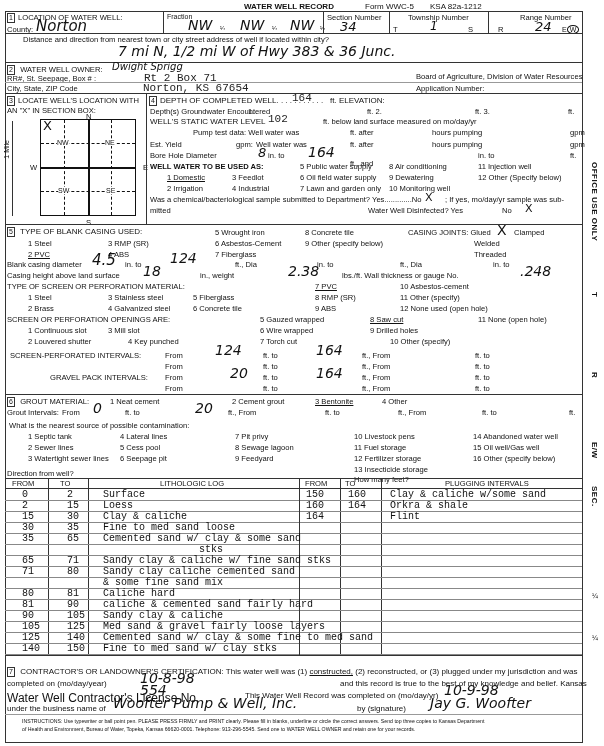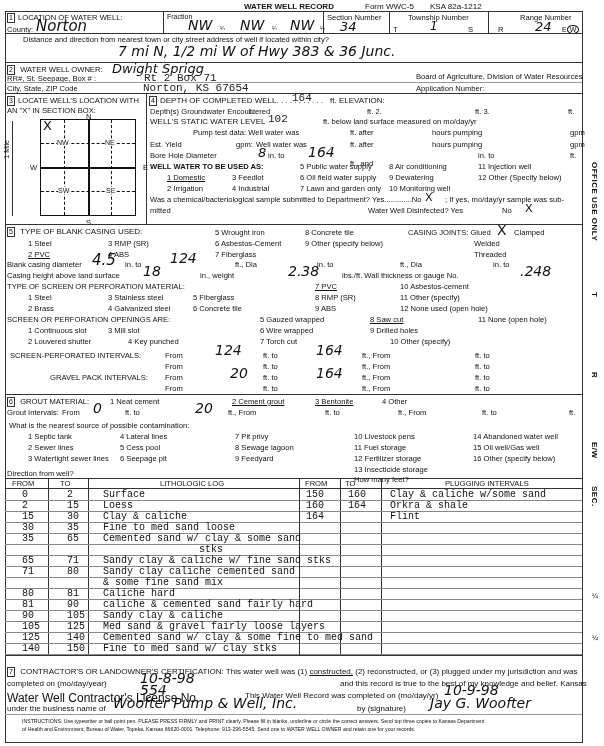--- a/index.html
+++ b/index.html
@@ -50,21 +50,21 @@
 <div class="abs" style="left:520px;top:13px;">Range Number</div>
 <div class="abs" style="left:498px;top:25px;">R</div>
 <div class="abs hw" style="left:535px;top:19px;font-size:13px;">24</div>
 <div class="abs" style="left:562px;top:25px;font-size:7px;">E<span style="display:inline-block;border:1px solid #111;border-radius:50%;padding:0 2px;">W</span></div>
 <div class="hl" style="left:5px;top:33px;width:577px;"></div>
 <div class="abs" style="left:8px;top:35px;padding-left:15px;">Distance and direction from nearest town or city street address of well if located within city?</div>
 <div class="abs hw" style="left:118px;top:43px;font-size:14px;">7 mi N, 1/2 mi W of Hwy 383 &amp; 36 Junc.</div>
 <div class="hl" style="left:5px;top:62px;width:577px;"></div>
 
 <div class="abs" style="left:7px;top:65px;"><span class="num">2</span> <span>WATER WELL OWNER:</span></div>
-<div class="abs hw" style="left:112px;top:61px;font-size:13px;">Dwight Sprigg</div>
+<div class="abs hw" style="left:112px;top:61px;font-size:10px;">Dwight Sprigg</div>
 <div class="abs" style="left:7px;top:74px;">RR#, St. Seepage, Box # :</div>
 <div class="abs tw" style="left:144px;top:72px;font-size:11px;">Rt 2  Box 71</div>
 <div class="abs" style="left:416px;top:72px;">Board of Agriculture, Division of Water Resources</div>
 <div class="hl thin" style="left:5px;top:82px;width:577px;"></div>
 <div class="abs" style="left:7px;top:84px;">City, State, ZIP Code</div>
 <div class="abs tw" style="left:143px;top:82px;font-size:11px;">Norton, KS  67654</div>
 <div class="abs" style="left:416px;top:84px;">Application Number:</div>
 <div class="hl" style="left:5px;top:93px;width:577px;"></div>
 
 <div class="abs" style="left:7px;top:96px;line-height:9px;white-space:normal;width:140px;"><span class="num">3</span><span>LOCATE WELL'S LOCATION WITH AN "X" IN SECTION BOX:</span></div>
@@ -213,21 +213,21 @@
 <div class="abs" style="left:362px;top:373px;">ft., From</div>
 <div class="abs" style="left:475px;top:373px;">ft. to</div>
 <div class="abs" style="left:165px;top:384px;">From</div>
 <div class="abs" style="left:263px;top:384px;">ft. to</div>
 <div class="abs" style="left:362px;top:384px;">ft., From</div>
 <div class="abs" style="left:475px;top:384px;">ft. to</div>
 <div class="hl" style="left:5px;top:394px;width:577px;"></div>
 
 <div class="abs" style="left:7px;top:397px;"><span class="num">6</span> <span>GROUT MATERIAL:</span></div>
 <div class="abs" style="left:110px;top:397px;">1 Neat cement</div>
-<div class="abs" style="left:232px;top:397px;text-decoration:underline;">2 Cement grout</div>
+<div class="abs" style="left:232px;top:397px;">2 Cement grout</div>
 <div class="abs ul" style="left:315px;top:397px;">3 Bentonite</div>
 <div class="abs" style="left:382px;top:397px;">4 Other</div>
 <div class="abs" style="left:7px;top:408px;">Grout Intervals:</div>
 <div class="abs" style="left:62px;top:408px;">From</div>
 <div class="abs hw" style="left:93px;top:400px;font-size:14px;">0</div>
 <div class="abs" style="left:125px;top:408px;">ft. to</div>
 <div class="abs hw" style="left:195px;top:400px;font-size:14px;">20</div>
 <div class="abs" style="left:228px;top:408px;">ft., From</div>
 <div class="abs" style="left:325px;top:408px;">ft. to</div>
 <div class="abs" style="left:398px;top:408px;">ft., From</div>

